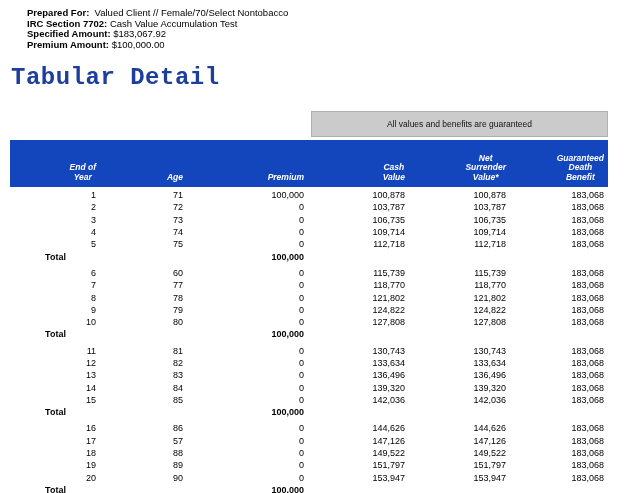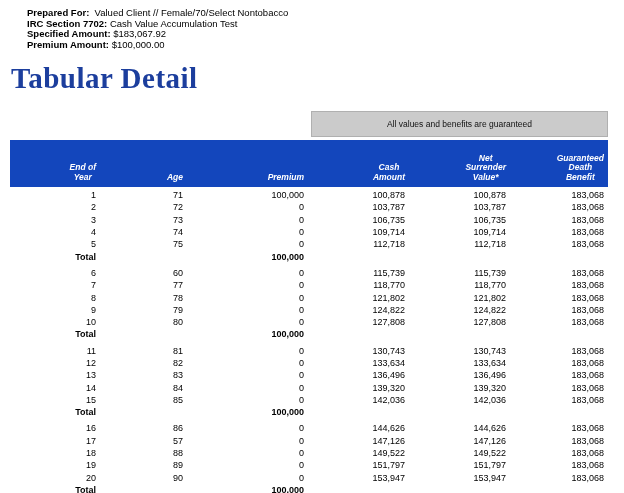--- a/index.html
+++ b/index.html
@@ -12,22 +12,22 @@
     width:624px;height:493px;overflow:hidden;background:#ffffff;
     font-family:"Liberation Sans", sans-serif;color:#000;
     -webkit-font-smoothing:antialiased;
   }
   
   .prep{margin:8px 0 0 27px;font-size:9.5px;line-height:10.5px;}
   .prep-line .lbl{font-weight:bold;}
   
   .title{
     margin:13px 0 0 11px;
-    font-family:Liberation Serif, serif;
-    font-weight:bold;font-size:29px;line-height:30px;
+    font-family:Liberation Mono, monospace;
+    font-weight:bold;font-size:24px;line-height:30px;
     color:var(--title-blue);letter-spacing:.5px;
   }
   
   .banner{
     box-sizing:border-box;
     margin:18px 0 0 311px;width:297px;height:26px;
     background:var(--banner-gray);border:1px solid #b0b0b0;
     display:flex;align-items:center;justify-content:center;
     font-size:8.5px;color:#111;
   }
@@ -41,21 +41,21 @@
     padding:0 4px 5px 0;color:#fff;font-weight:bold;font-size:8.5px;line-height:9.5px;
   }
   .th span{display:inline-block;text-align:center;white-space:pre-line;font-style:italic;}
   .c1{width:90px;} .c2{width:87px;} .c3{width:121px;}
   .c4{width:101px;} .c5{width:101px;} .c6{width:98px;}
   
   .tbody{margin-left:10px;width:598px;padding-top:2px;}
   .tr{display:flex;height:12.3px;align-items:center;font-size:9px;}
   .td{box-sizing:border-box;text-align:right;padding-right:4px;}
   .tr.total{font-weight:bold;}
-  .tr.total .td-label{text-align:right;padding-left:5px;}
+  .tr.total .td-label{text-align:center;padding-left:5px;}
   .spacer{height:4px;}
 </style>
 </head>
 <body>
 
 <div class="page">
 
   <div class="prep">
     <div class="prep-line">
       <span class="lbl">Prepared For:</span>&nbsp;
@@ -85,21 +85,21 @@
 Year</span>
       </div>
     <div class="th c2">
         <span>Age</span>
       </div>
     <div class="th c3">
         <span>Premium</span>
       </div>
     <div class="th c4">
         <span>Cash
-Amount</span>
+Value</span>
       </div>
     <div class="th c5">
         <span>Net
 Surrender
 Value*</span>
       </div>
     <div class="th c6">
         <span>Guaranteed
 Death
 Benefit</span>

